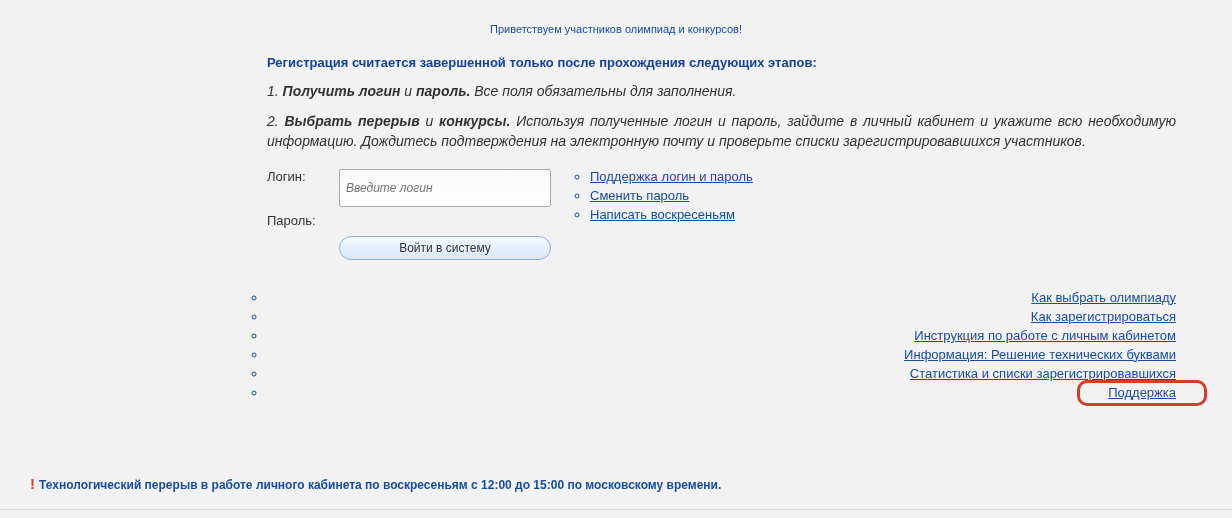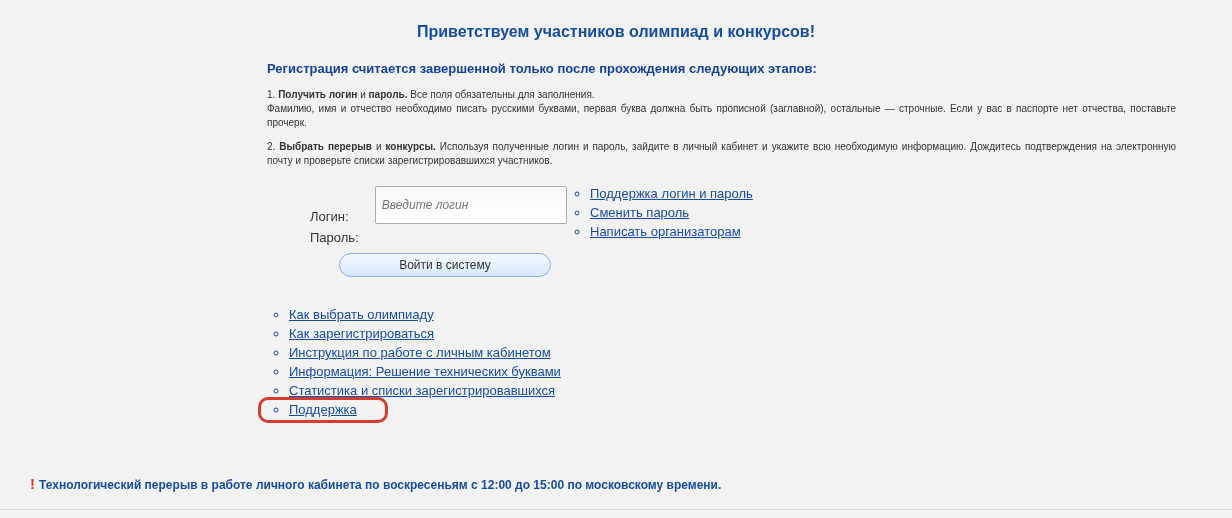--- a/index.html
+++ b/index.html
@@ -6,55 +6,55 @@
     body {
       background: #f2f2f2;
       font-family: Verdana, Arial, sans-serif;
       font-size: 13px;
       color: #333;
       width: 1232px;
       height: 518px;
       position: relative;
     }
     .heading {
-      font-size: 16px;
-      font-weight: bold;
+      font-size: 11px;
+      font-weight: normal;
       color: #164da2;
       text-align: center;
       padding-top: 23px;
       padding-bottom: 20px;
     }
     .content {
       padding-left: 267px;
       padding-right: 56px;
     }
     .subheading {
       color: #16419b;
       font-weight: bold;
       font-size: 13px;
       margin-bottom: 12px;
     }
     .step-text {
       color: #333;
-      font-size: 10px;
+      font-size: 14px;
       line-height: 1.38;
       margin-bottom: 11px;
       text-align: justify;
+      font-style: italic;
     }
     .step-text .bold { font-weight: bold; }
     .login-row {
       display: flex;
       margin-top: 18px;
     }
     .form-col { width: 300px; }
     .form-row {
       display: flex;
-      align-items: flex-end;
+      align-items: flex-start;
       margin-bottom: 6px;
-      margin-left: 43px;
     }
     .form-label {
       width: 72px;
       color: #333;
       font-size: 13px;
     }
     .text-input {
       width: 212px;
       height: 38px;
       border: 1px solid #aaa;
@@ -89,23 +89,23 @@
       margin-bottom: 4px;
       color: #164da2;
     }
     .actions-list a {
       color: #164da2;
       text-decoration: underline;
       font-size: 13px;
     }
     .help-list {
       list-style: circle;
-      margin-left: 22px;
       margin-top: 30px;
       padding-left: 0;
+      text-align: right;
     }
     .help-list li {
       margin-bottom: 4px;
       color: #164da2;
     }
     .help-list a {
       color: #164da2;
       text-decoration: underline;
       font-size: 13px;
     }
@@ -149,42 +149,42 @@
   </style>
 </head>
 <body>
 
 <h1 class="heading">Приветствуем участников олимпиад и конкурсов!</h1>
 
 <div class="content">
   <p class="subheading">Регистрация считается завершенной только после прохождения следующих этапов:</p>
 
   <p class="step-text">
-    <span>1. </span><span class="bold">Получить логин</span><span> и </span><span class="bold">пароль.</span><span> Все поля обязательны для заполнения.</span><br><span>Фамилию, имя и отчество необходимо писать русскими буквами, первая буква должна быть прописной (заглавной), остальные — строчные. Если у вас в паспорте нет отчества, поставьте прочерк.</span>
+    <span>1. </span><span class="bold">Получить логин</span><span> и </span><span class="bold">пароль.</span><span> Все поля обязательны для заполнения.</span><br>
   </p>
 
   <p class="step-text">
     <span>2. </span><span class="bold">Выбрать перерыв</span><span> и </span><span class="bold">конкурсы.</span><span> Используя полученные логин и пароль, зайдите в личный кабинет и укажите всю необходимую информацию. Дождитесь подтверждения на электронную почту и проверьте списки зарегистрировавшихся участников.</span>
   </p>
 
   <div class="login-row">
     <div class="form-col">
       <div class="form-row">
         <label class="form-label">Логин:</label>
         <input class="text-input" type="text" placeholder="Введите логин" style="">
       </div>
       <div class="form-row">
         <label class="form-label">Пароль:</label>
       </div>
       <button class="login-btn">Войти в систему</button>
     </div>
     <ul class="actions-list">
       <li><a href="#">Поддержка логин и пароль</a></li>
       <li><a href="#">Сменить пароль</a></li>
-      <li><a href="#">Написать организаторам</a></li>
+      <li><a href="#">Написать воскресеньям</a></li>
     </ul>
   </div>
 
   <ul class="help-list">
     <li><a href="#">Как выбрать олимпиаду</a></li>
     <li><a href="#">Как зарегистрироваться</a></li>
     <li><a href="#">Инструкция по работе с личным кабинетом</a></li>
     <li><a href="#">Информация: Решение технических буквами</a></li>
     <li><a href="#">Статистика и списки зарегистрировавшихся</a></li>
     <li>

